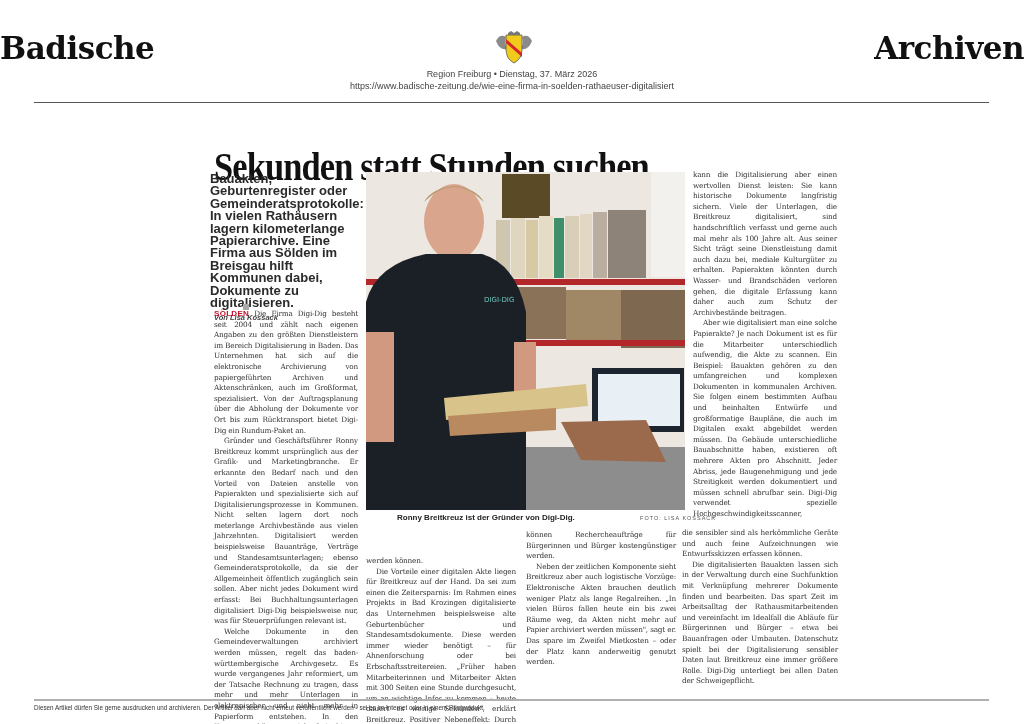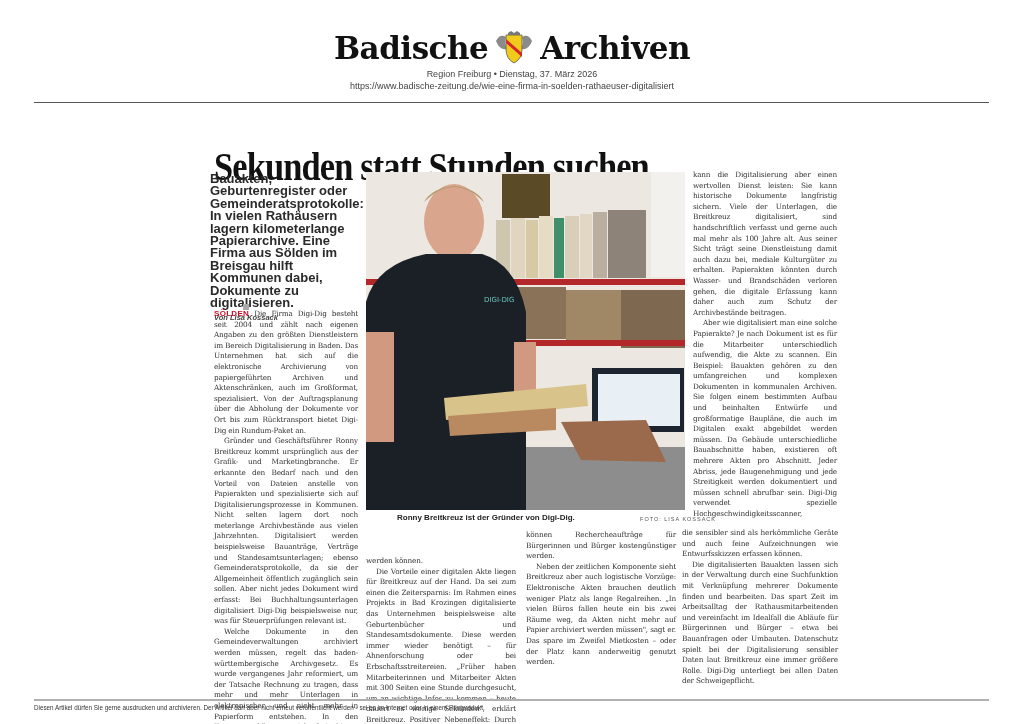--- a/index.html
+++ b/index.html
@@ -1,32 +1,32 @@
 <!DOCTYPE html>
 <html><head>
 <meta charset="utf-8">
 <style>
   html, body { margin:0; padding:0; background:#fff; }
   body { width:1024px; height:724px; position:relative; overflow:hidden; font-family:"DejaVu Serif", serif; color:#222; }
   .masthead { position:absolute; left:0; top:28px; width:1024px; text-align:center; }
-  .logo-row { display:flex; align-items:center; justify-content:center; gap:6px; height:40px; }
+  .logo-row { display:flex; align-items:center; justify-content:space-between; gap:6px; height:40px; }
   .logo-word { font-family:"DejaVu Serif", serif; font-weight:bold; font-size:31px; letter-spacing:-0.5px; color:#111; line-height:40px; }
   .crest { width:40px; height:34px; position:relative; }
   .meta-line { font-family:"Liberation Sans", sans-serif; font-size:9px; color:#444; line-height:12px; }
   .rule-top { position:absolute; left:34px; top:102px; width:955px; height:1px; background:#555; }
   .headline { position:absolute; left:214px; top:117px; font-family:"Liberation Serif", serif; font-weight:bold; font-size:40px; letter-spacing:-1px; color:#111; transform:scaleX(0.86); transform-origin:left top; white-space:nowrap; line-height:46px; }
   .col { position:absolute; font-family:"DejaVu Serif", serif; font-size:7.3px; line-height:10.6px; text-align:justify; color:#333; letter-spacing:-0.2px; }
   .col p { margin:0; text-indent:10px; }
   .col p.first { text-indent:0; }
   .lead { position:absolute; left:210px; top:173px; width:150px; font-family:"Liberation Sans", sans-serif; font-weight:bold; font-size:13px; line-height:12.4px; color:#2a2a2a; }
   .author { position:absolute; left:214px; top:304px; font-family:"Liberation Sans", sans-serif; font-style:italic; font-weight:bold; font-size:7.5px; color:#444; display:flex; align-items:center; gap:3px;flex-direction:column; }
   .author-box { width:6px; height:6px; background:#aaa; display:inline-block; }
   .dateline { color:#c2122d; font-family:"Liberation Sans", sans-serif; font-weight:bold; font-size:8px; letter-spacing:0.3px;margin-top:14px; }
   .photo { position:absolute; left:366px; top:172px; width:319px; height:338px; overflow:hidden; background:#8b5cf6; }
-  .caption { position:absolute; left:366px; top:513px; width:319px; display:flex; justify-content:space-between; align-items:flex-end;padding-left:31px; }
+  .caption { position:absolute; left:366px; top:513px; width:319px; display:flex; justify-content:space-between; align-items:center;padding-left:31px; }
   .caption-text { font-family:"Liberation Sans", sans-serif; font-weight:bold; font-size:8px; color:#222; }
   .credit { font-family:"Liberation Sans", sans-serif; font-size:5.5px; letter-spacing:1px; color:#555; }
   .rule-bottom { position:absolute; left:34px; top:699px; width:955px; height:2px; background:#b0b0b0; }
   .footer { position:absolute; left:34px; top:704px; font-family:"Liberation Sans", sans-serif; font-size:6.3px; color:#333; }
 </style>
 </head>
 <body>
 
 <header class="masthead">
   <div class="logo-row">

